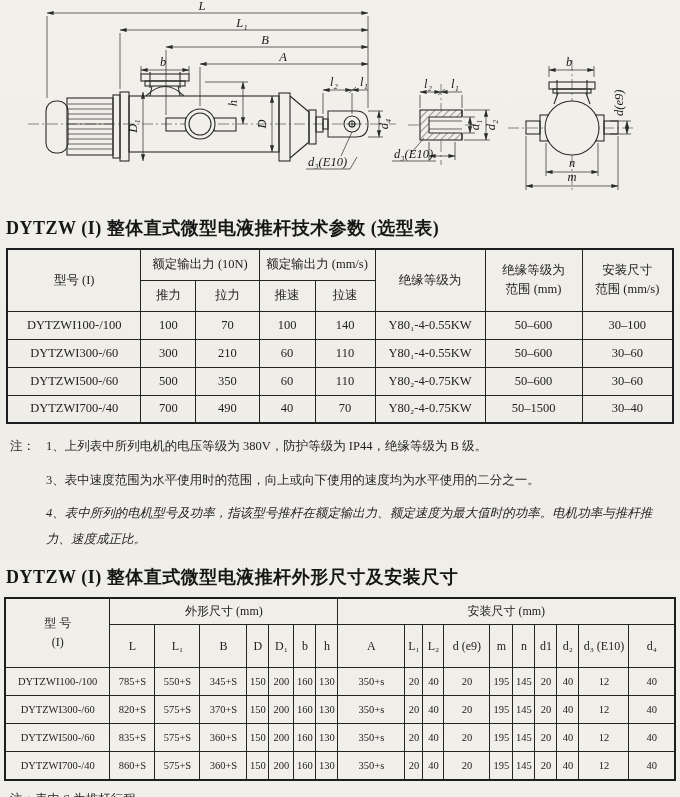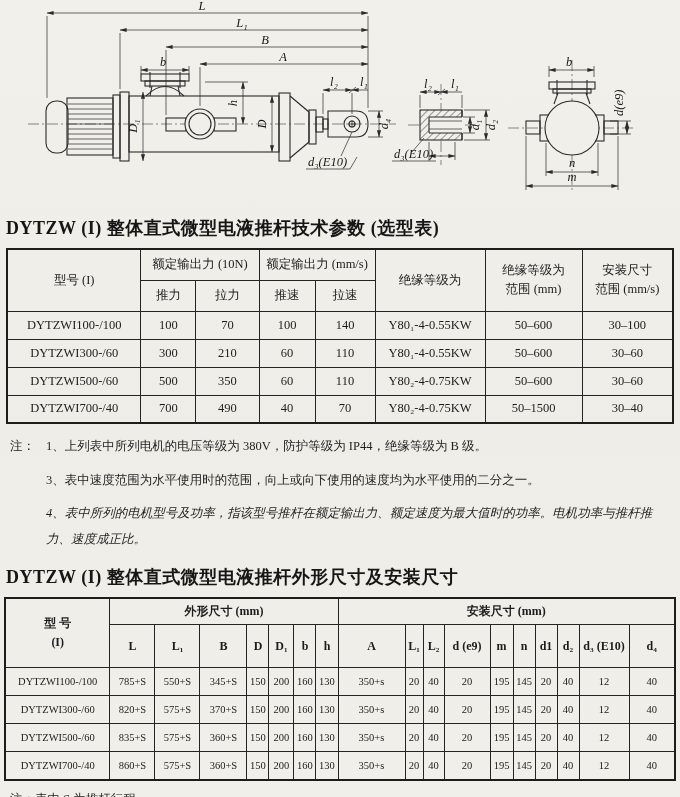--- a/index.html
+++ b/index.html
@@ -29,21 +29,21 @@
         background:transparent;}
   th,td{border:1px solid #242424;text-align:center;vertical-align:middle;
         padding:0;overflow:hidden;white-space:nowrap;color:#1c1c1c;}
   table{border:2px solid #1d1d1d;}
   .t1{width:666px;}
   .t1 th{font-size:12.5px;font-weight:400;}
   .t1 td{font-size:12.5px;}
   .t1 thead tr{height:31px;}
   .t1 tbody tr{height:28px;}
   .t2{width:670px;}
-  .t2 th{font-size:12px;font-weight:700;}
+  .t2 th{font-size:12px;font-weight:400;}
   .t2 td{font-size:10.5px;}
   .t2 thead tr.grp{height:27px;}
   .t2 thead tr.sub{height:43px;}
   .t2 tbody tr{height:28px;}
   .t2 td:first-child{font-size:10.5px;}
   .two-line div{line-height:1.55;}
   .notes{position:relative;margin:10px 0 0 8px;padding-left:30px;
          font-size:12.5px;line-height:2.05;width:640px;}
   .notes .notes-label{position:absolute;left:2px;top:0;}
   .notes p{margin:8px;}

